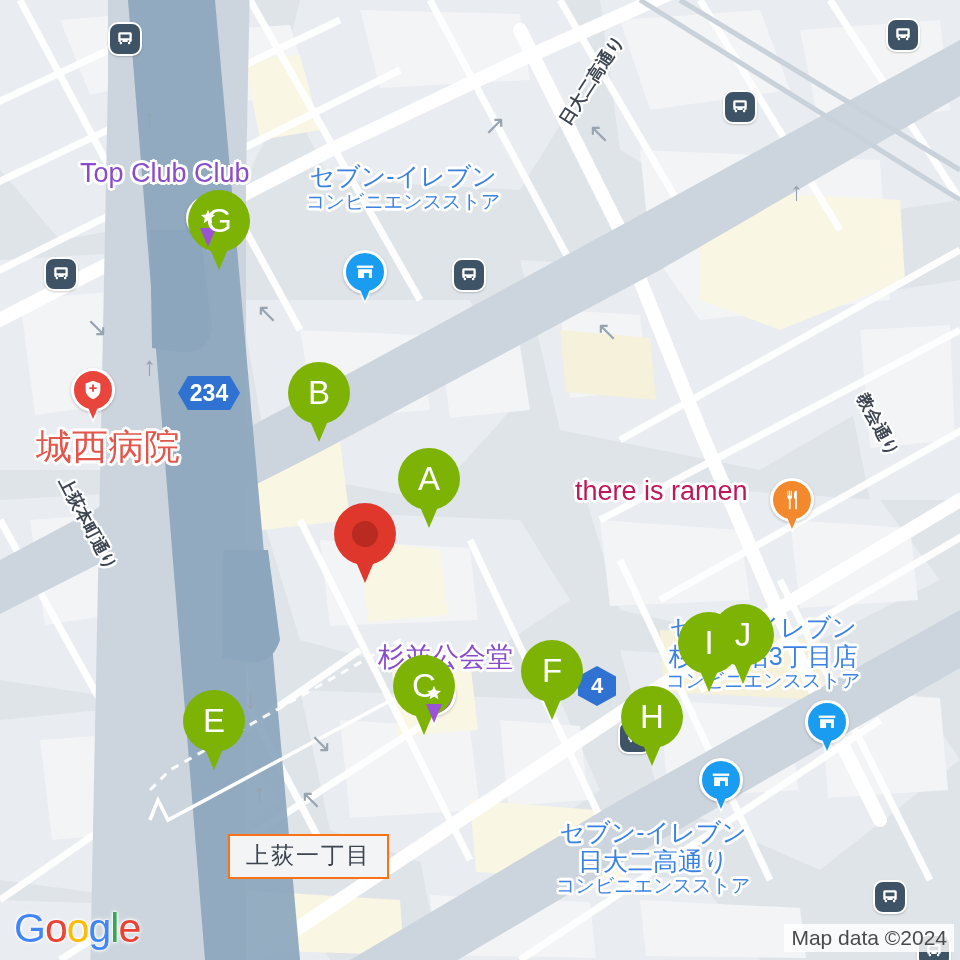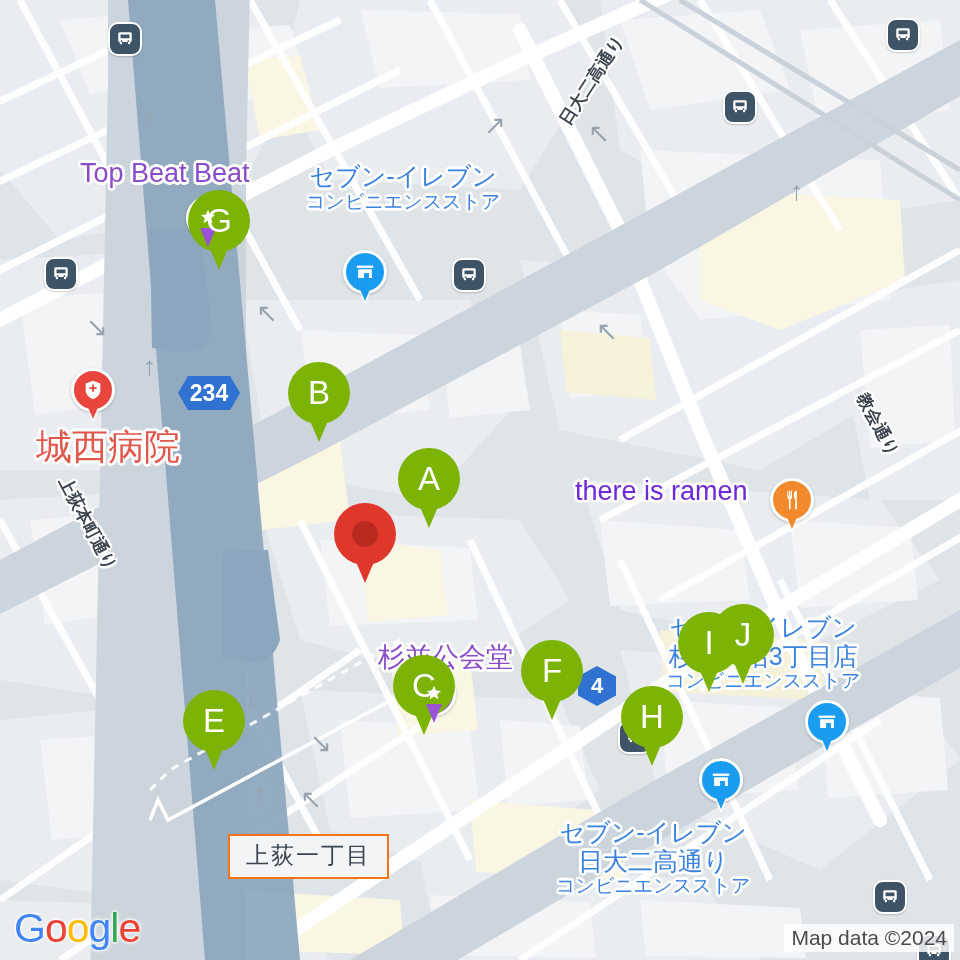--- a/index.html
+++ b/index.html
@@ -41,21 +41,21 @@
   }
   .poi-red{
     color:#e2574c;font-size:36px;font-weight:400;
     text-shadow:
       2px 0 #fff,-2px 0 #fff,0 2px #fff,0 -2px #fff,
       1.6px 1.6px #fff,-1.6px 1.6px #fff,1.6px -1.6px #fff,-1.6px -1.6px #fff,
       2.8px 0 #fff,-2.8px 0 #fff,0 2.8px #fff,0 -2.8px #fff,
       2.2px 2.2px #fff,-2.2px 2.2px #fff,2.2px -2.2px #fff,-2.2px -2.2px #fff;
   }
   .poi-orange{
-    color:#6d28d9;font-size:27px;font-weight:400;text-align:center;
+    color:#be185d;font-size:27px;font-weight:400;text-align:center;
     text-shadow:
       2px 0 #fff,-2px 0 #fff,0 2px #fff,0 -2px #fff,
       1.6px 1.6px #fff,-1.6px 1.6px #fff,1.6px -1.6px #fff,-1.6px -1.6px #fff,
       2.8px 0 #fff,-2.8px 0 #fff,0 2.8px #fff,0 -2.8px #fff,
       2.2px 2.2px #fff,-2.2px 2.2px #fff,2.2px -2.2px #fff,-2.2px -2.2px #fff;
   }
   .poi-orange .sub{font-size:24px;display:block;}
 
   
   .district{
@@ -438,21 +438,21 @@
     <div class="ntip2"></div>
     <div class="circ"></div>
     <div class="ico">
       <svg width="22" height="22" viewBox="0 0 24 24" fill="#fff">
           <path d="M12 3l2.2 5.1 5.5.5-4.2 3.7 1.3 5.4L12 14.8 7.2 17.7l1.3-5.4L4.3 8.6l5.5-.5z"></path>
         </svg>
     </div>
   </div>
 
   <div class="lbl poi-purple" style="left:80px;top:158px">
-    <span>Top Beat Beat</span>
+    <span>Top Club Club</span>
   </div>
 
   <div class="lbl poi-blue" style="left:306px;top:162px">
     <span>セブン-イレブン</span>
     <span class="sub">コンビニエンスストア</span>
   </div>
 
   <div class="lbl poi-red" style="left:36px;top:426px">
     <span>城西病院</span>
   </div>

